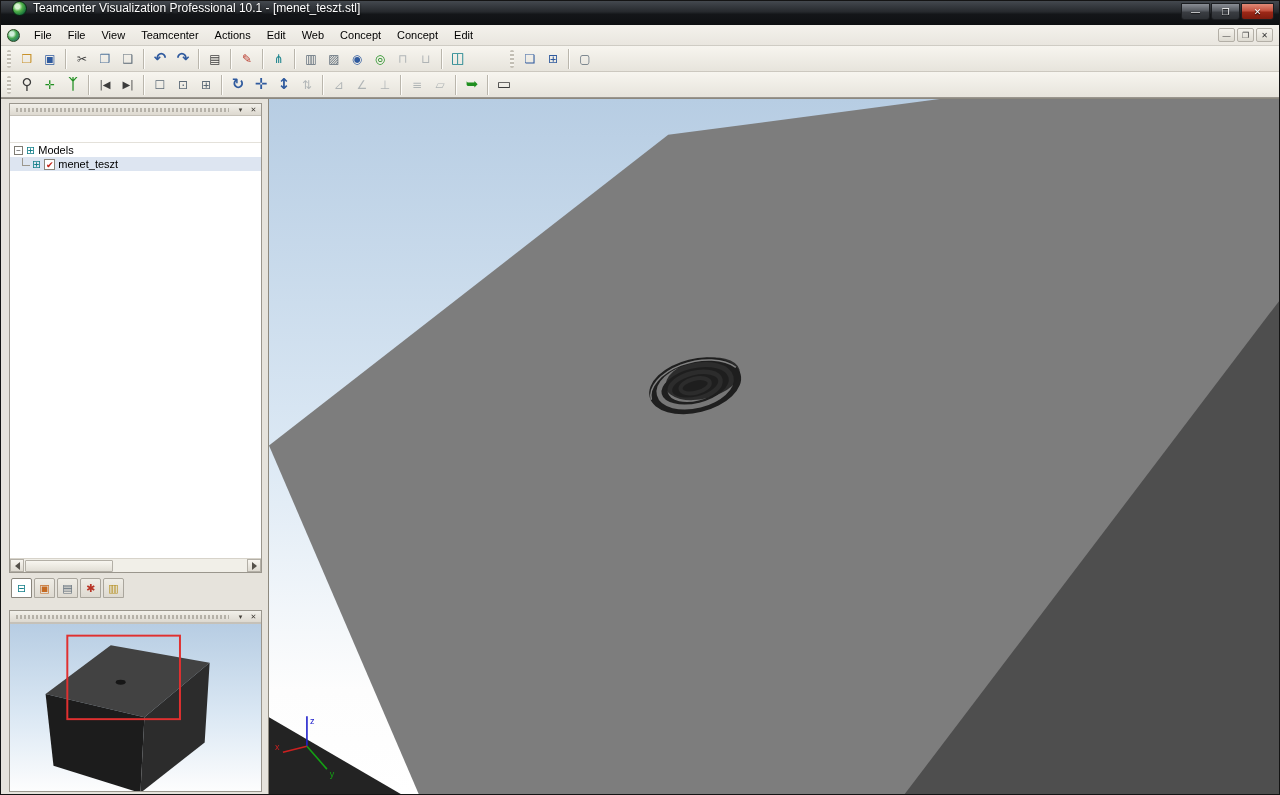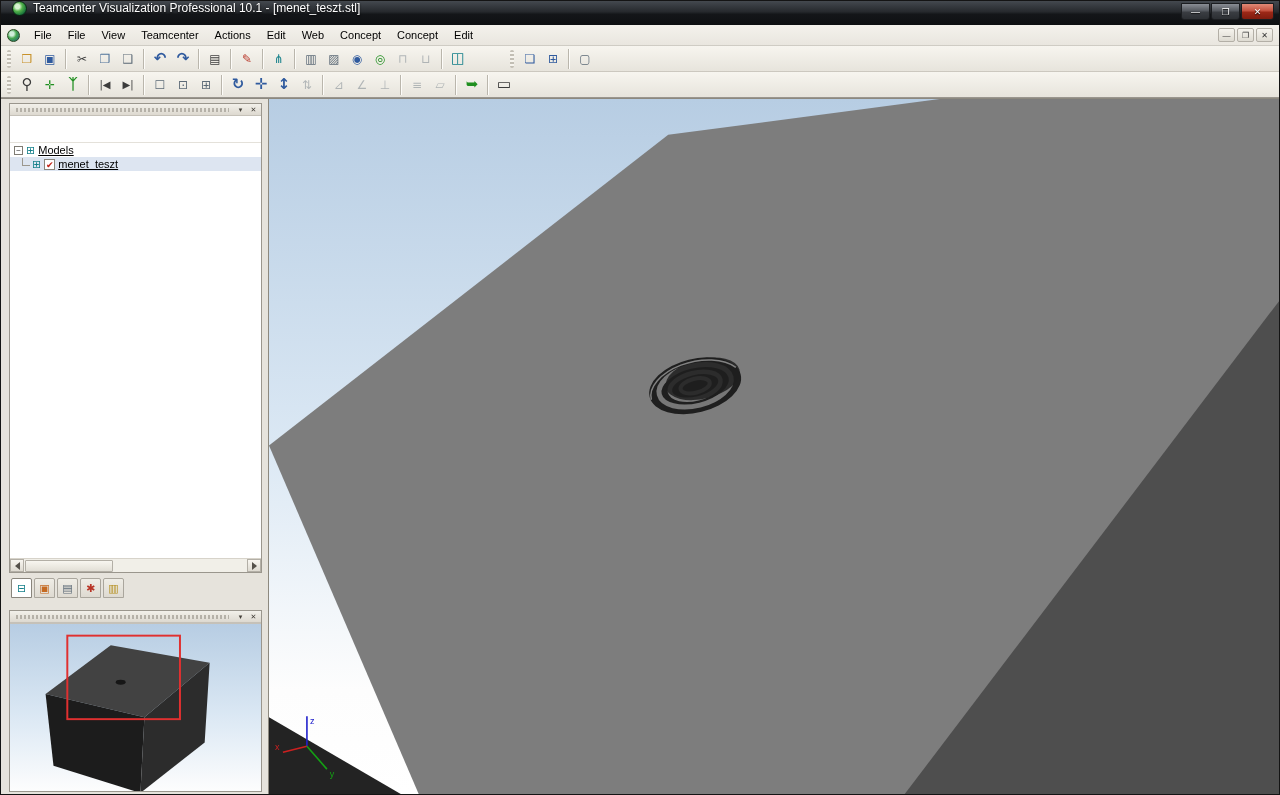--- a/index.html
+++ b/index.html
@@ -81,21 +81,21 @@
   .phbtn { width:11px; height:10px; font-size:7px; line-height:10px; text-align:center; color:#44403a; flex:none; margin-right:2px; }
 
   .tree-body { height:444px; position:relative; overflow:hidden; background:#fff; font-size:11px; }
   .tree-divider { margin-top:26px; border-top:1px solid #e4e1da; }
   .trow { display:flex; align-items:center; height:14px; padding-left:4px; white-space:nowrap; }
   .trow.selected { background:#dde5f1; }
   .expander { width:9px; height:9px; border:1px solid #7f7c74; background:#fff; font-size:8px; line-height:7px; text-align:center; color:#333; margin-right:3px; flex:none; }
   .node-icon { font-size:11px; margin-right:3px; font-family:"DejaVu Sans",sans-serif; }
   .connector { width:8px; height:8px; border-left:1px solid #9b978e; border-bottom:1px solid #9b978e; margin:0 2px 4px 8px; flex:none; }
   .checkbox { width:11px; height:11px; border:1px solid #8a867d; background:#fff; font-size:9px; line-height:10px; text-align:center; color:#c22218; margin-right:3px; flex:none; }
-  .tlabel { color:#000;text-decoration:underline; }
+  .tlabel { color:#000; }
 
   .hscroll { height:14px; flex:none; background:#f1efe8; border-top:1px solid #d7d3ca; display:flex; align-items:center; }
   .sbtn { width:14px; height:13px; flex:none; background:linear-gradient(#f8f6f0,#dedad1); border:1px solid #b3afa6; display:flex; align-items:center; justify-content:center; }
   .tri { width:0; height:0; border-style:solid; }
   .tri.left  { border-width:4px 5px 4px 0; border-color:transparent #55514a transparent transparent; }
   .tri.right { border-width:4px 0 4px 5px; border-color:transparent transparent transparent #55514a; }
   .hthumb { width:88px; height:12px; margin-left:1px; background:linear-gradient(#f8f6f0,#e2dfd6); border:1px solid #b3afa6; border-radius:1px; }
 
   .tabstrip { flex:none; display:flex; gap:2px; margin:5px 0 0 10px; }
   .tab {

